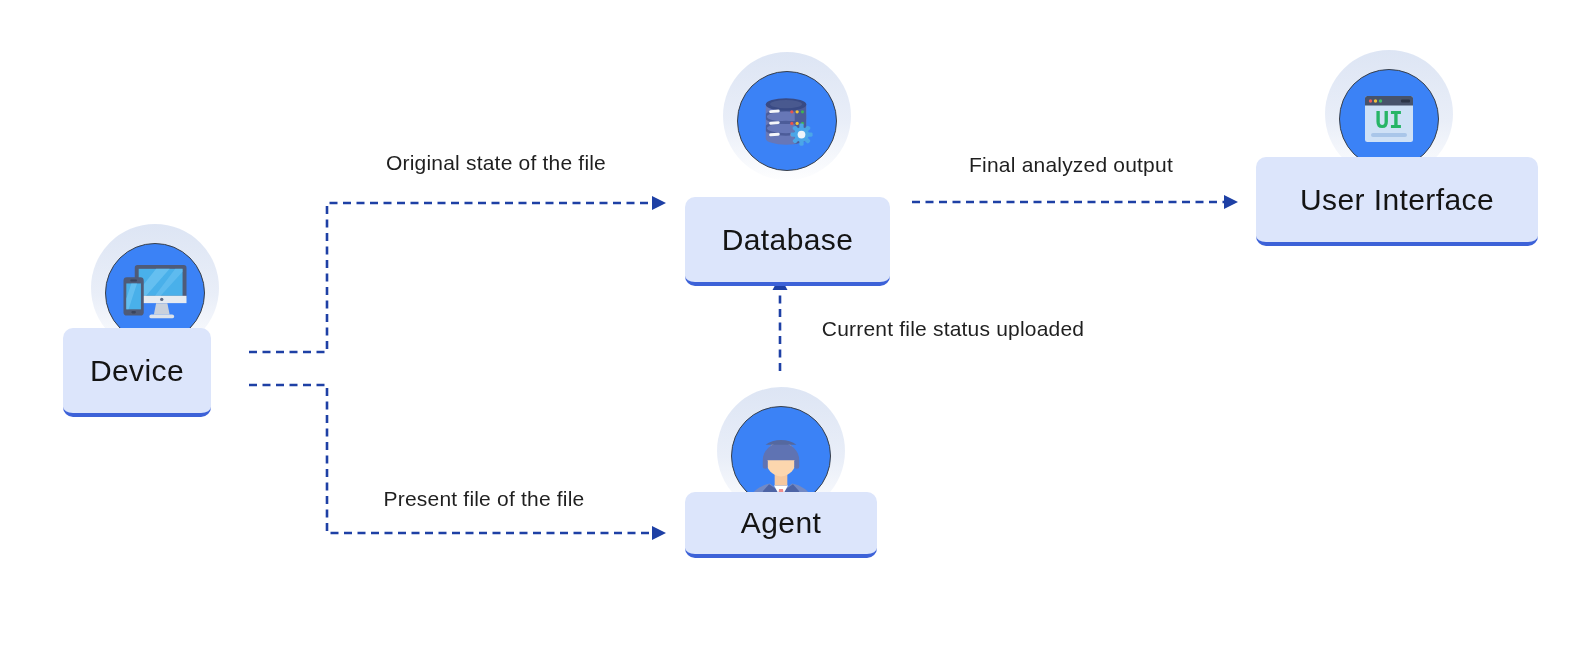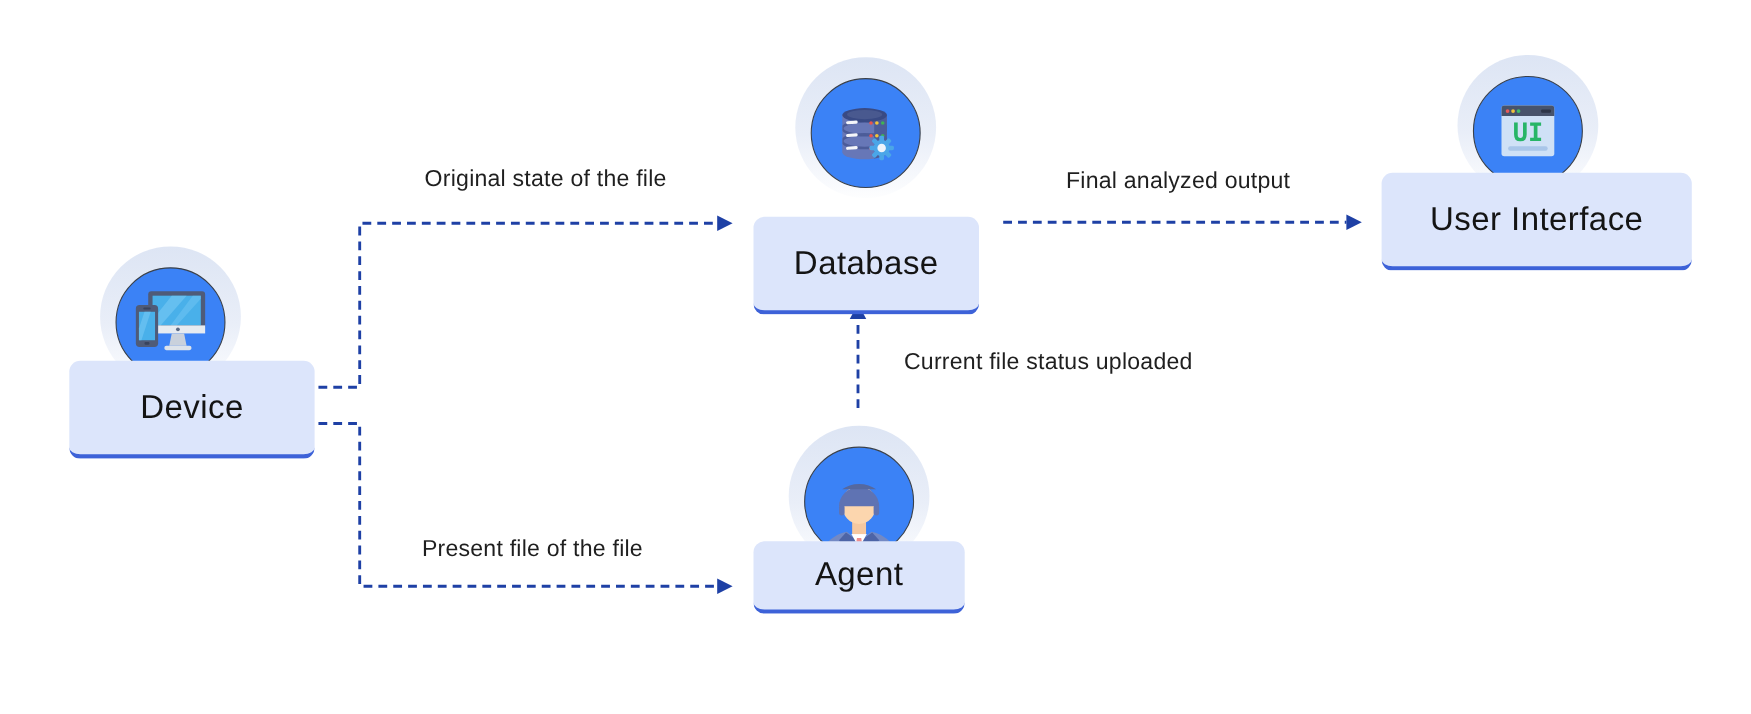--- a/index.html
+++ b/index.html
@@ -75,21 +75,21 @@
         <circle cx="38" cy="34.7" r="1.5" fill="#5b6a85"></circle>
         <polygon points="33,38 43,38 45,48 31,48" fill="#c9d1dc"></polygon>
         <rect x="27" y="48" width="22" height="3.5" rx="1.7" fill="#dde3ea"></rect>
         <rect x="4" y="15" width="18" height="34" rx="3" fill="#4f5b78"></rect>
         <rect x="6.5" y="20.5" width="13" height="23" fill="#49b0ea"></rect>
         <polygon points="11,20.5 16,20.5 8.5,43.5 6.5,43.5 6.5,34" fill="#6fc4f2" opacity="0.7"></polygon>
         <rect x="10" y="17" width="6" height="1.7" rx="0.85" fill="#39435c"></rect>
         <rect x="11" y="45" width="4" height="2.2" rx="1" fill="#39435c"></rect>
       </svg>
     </div>
-    <div class="node-box" style="left:63px;top:328px;width:223px;height:89px;">
+    <div class="node-box" style="left:63px;top:328px;width:148px;height:89px;">
       <span class="node-label">Device</span>
     </div>
   </div>
 
   <div>
     <div class="halo" style="left:723px;top:52px;"></div>
     <div class="icon-circle" style="left:737px;top:71px;">
       <svg width="62" height="58" viewBox="0 0 64 60">
         <defs>
           <clipPath id="dbbody">

